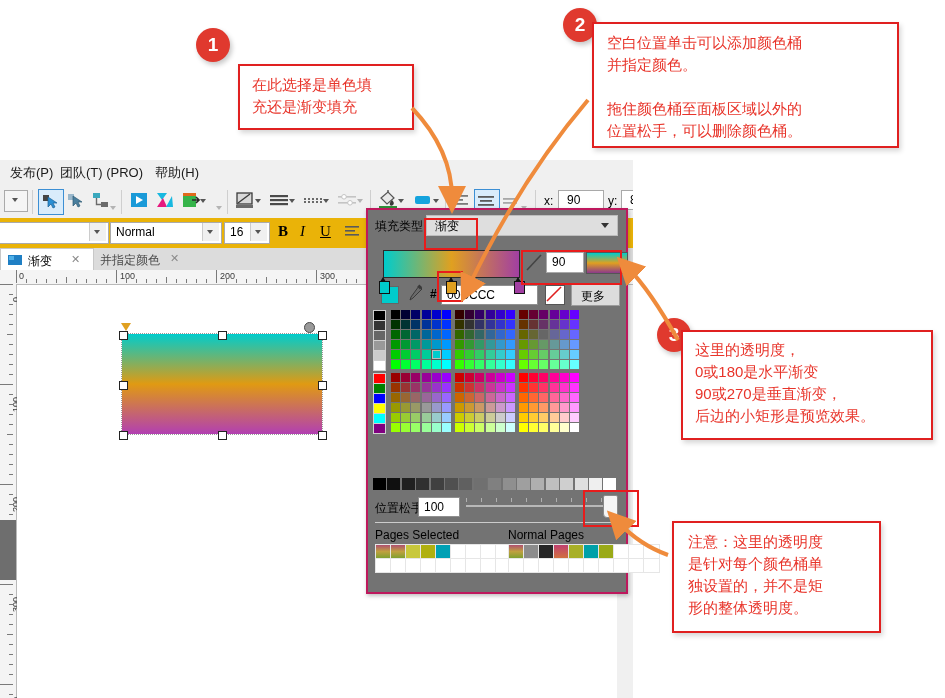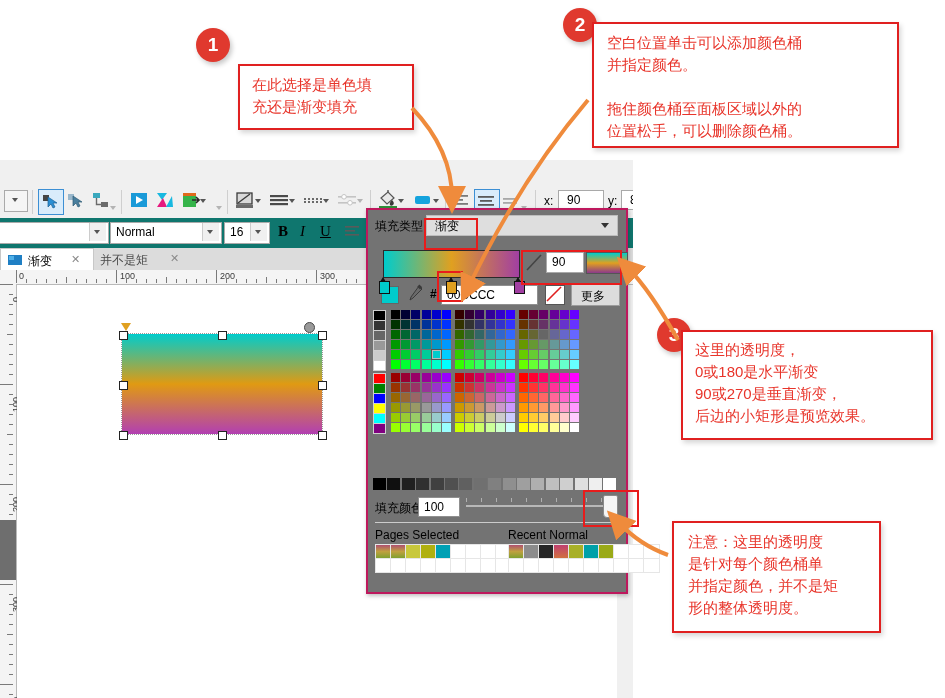--- a/index.html
+++ b/index.html
@@ -7,21 +7,21 @@
     width:945px;height:698px;position:relative;overflow:hidden;
     background:#ffffff;
     font-family:"Liberation Sans","DejaVu Sans",sans-serif;
     font-size:12px;color:#000;
   }
   
   #app-window{position:absolute;left:0;top:160px;width:633px;height:538px;background:#f0f0f0;overflow:hidden;}
   #menu-bar{position:absolute;left:0;top:0;width:633px;height:26px;background:#f0f0f0;}
   #menu-bar .mi{position:absolute;top:4px;font-size:13px;color:#1a1a1a;white-space:nowrap;}
   #toolbar-1{position:absolute;left:0;top:26px;width:633px;height:32px;background:#f0f0f0;border-bottom:1px solid #e3e3e3;}
-  #toolbar-2{position:absolute;left:0;top:58px;width:633px;height:30px;background:#0f766e;border-bottom:1px solid #d6d6d6;}
+  #toolbar-2{position:absolute;left:0;top:58px;width:633px;height:30px;background:#eab308;border-bottom:1px solid #d6d6d6;}
   .tb-sep{position:absolute;top:4px;width:1px;height:24px;background:#cfcfcf;}
   .tb-btn{position:absolute;top:3px;width:24px;height:24px;}
   .tb-btn.sel{border:1px solid #3c8fd4;background:#d9ecfb;}
   .caret{position:absolute;top:12px;width:0;height:0;border-left:3.5px solid transparent;border-right:3.5px solid transparent;border-top:4px solid #555;}
   .dim-caret{border-top-color:#b4b4b4;}
   .combo{position:absolute;background:#fff;border:1px solid #aaa;height:20px;}
   .combo .cb-txt{position:absolute;left:5px;top:2px;font-size:12px;}
   .combo .cb-arrow{position:absolute;right:2px;top:0;width:16px;height:18px;background:#f0f0f0;border-left:1px solid #ccc;}
   .xy-lab{position:absolute;font-size:12px;top:8px;}
   .xy-box{position:absolute;top:4px;height:18px;background:#fff;border:1px solid #a9a9a9;}
@@ -100,20 +100,25 @@
   .badge{position:absolute;width:34px;height:34px;border-radius:50%;background:#e0392e;color:#fff;
     font-size:19px;font-weight:bold;text-align:center;line-height:34px;box-shadow:2px 3px 5px rgba(0,0,0,.22);}
   .hl-box{position:absolute;border:2px solid #e81c1c;}
   svg.arrows{position:absolute;left:0;top:0;width:945px;height:698px;pointer-events:none;}
 </style>
 </head>
 <body>
 
 <div id="app-window">
 
+  <div id="menu-bar">
+    <div class="mi" style="left:10px">发布(P)</div>
+    <div class="mi" style="left:60px">团队(T) (PRO)</div>
+    <div class="mi" style="left:155px">帮助(H)</div>
+  </div>
 
   <div id="toolbar-1">
 
     <div class="combo" style="left:4px;top:4px;width:22px;height:20px;background:#f5f5f5;">
       <div class="caret" style="left:7px;top:7px"></div>
     </div>
 
     <div class="tb-sep" style="left:32px"></div>
 
     <div class="tb-btn sel" style="left:38px">
@@ -303,21 +308,21 @@
   <div id="tab-strip">
     <div class="doc-tab active" style="left:0px;width:92px;">
       <svg style="position:absolute;left:6px;top:4px" width="16" height="14" viewBox="0 0 16 14">
           <rect x="1" y="2" width="14" height="10" fill="#1f7fc4"></rect>
           <rect x="2" y="3" width="5" height="4" fill="#4fb0e8"></rect>
         </svg>
       <div class="lbl" style="left:27px;">渐变</div>
       <div class="x" style="left:70px">✕</div>
     </div>
     <div class="doc-tab" style="left:92px;width:100px;">
-      <div class="lbl" style="left:8px;color:#4a4a4a">并不是矩</div>
+      <div class="lbl" style="left:8px;color:#4a4a4a">并指定颜色</div>
       <div class="x" style="left:78px">✕</div>
     </div>
   </div>
 
   <div id="ruler-corner"></div>
   <div id="ruler-h">
     <div class="rlabel" style="left:3px;top:1px">0</div>
     <div class="rlabel" style="left:104px;top:1px">100</div>
     <div class="rlabel" style="left:204px;top:1px">200</div>
     <div class="rlabel" style="left:304px;top:1px">300</div>
@@ -742,21 +747,21 @@
       <div style="position: absolute; left: 144px; top: 0px; width: 13px; height: 12px; background: rgb(159, 159, 159);"></div>
       <div style="position: absolute; left: 158.4px; top: 0px; width: 13px; height: 12px; background: rgb(175, 175, 175);"></div>
       <div style="position: absolute; left: 172.8px; top: 0px; width: 13px; height: 12px; background: rgb(191, 191, 191);"></div>
       <div style="position: absolute; left: 187.2px; top: 0px; width: 13px; height: 12px; background: rgb(207, 207, 207);"></div>
       <div style="position: absolute; left: 201.6px; top: 0px; width: 13px; height: 12px; background: rgb(223, 223, 223);"></div>
       <div style="position: absolute; left: 216px; top: 0px; width: 13px; height: 12px; background: rgb(239, 239, 239);"></div>
       <div style="position: absolute; left: 230.4px; top: 0px; width: 13px; height: 12px; background: rgb(255, 255, 255);"></div>
     </div>
 
   <div id="opacity-row">
-    <div id="op-label">填充颜色</div>
+    <div id="op-label">位置松手</div>
     <div id="op-input">
       <span>100</span>
     </div>
     <div id="op-slider"></div>
     <div id="op-ticks">
         <div class="op-tick" style="left: 98px;"></div>
         <div class="op-tick" style="left: 113px;"></div>
         <div class="op-tick" style="left: 128px;"></div>
         <div class="op-tick" style="left: 143px;"></div>
         <div class="op-tick" style="left: 158px;"></div>
@@ -765,21 +770,21 @@
         <div class="op-tick" style="left: 203px;"></div>
         <div class="op-tick" style="left: 218px;"></div>
         <div class="op-tick" style="left: 233px;"></div>
         <div class="op-tick" style="left: 248px;"></div>
       </div>
     <div id="op-thumb"></div>
   </div>
 
   <div id="recent-divider"></div>
   <div class="recent-title" style="left:7px">Pages Selected</div>
-  <div class="recent-title" style="left:140px">Recent Normal</div>
+  <div class="recent-title" style="left:140px">Normal Pages</div>
   <div id="recent-selected" style="position: absolute; left: 7px; top: 334px;">
       <div class="rec-cell" style="position: absolute; left: 0px; top: 0px; background: linear-gradient(rgb(176, 80, 112), rgb(192, 160, 64), rgb(128, 160, 48));"></div>
       <div class="rec-cell" style="position: absolute; left: 15px; top: 0px; background: linear-gradient(rgb(176, 80, 112), rgb(192, 160, 64), rgb(128, 160, 48));"></div>
       <div class="rec-cell" style="position: absolute; left: 30px; top: 0px; background: rgb(200, 200, 60);"></div>
       <div class="rec-cell" style="position: absolute; left: 45px; top: 0px; background: rgb(176, 176, 16);"></div>
       <div class="rec-cell" style="position: absolute; left: 60px; top: 0px; background: rgb(0, 160, 180);"></div>
       <div class="rec-cell" style="position: absolute; left: 75px; top: 0px; background: rgb(255, 255, 255);"></div>
       <div class="rec-cell" style="position: absolute; left: 90px; top: 0px; background: rgb(255, 255, 255);"></div>
       <div class="rec-cell" style="position: absolute; left: 105px; top: 0px; background: rgb(255, 255, 255);"></div>
       <div class="rec-cell" style="position: absolute; left: 120px; top: 0px; background: rgb(255, 255, 255);"></div>
@@ -855,21 +860,21 @@
 <div class="callout" style="left:681px;top:330px;width:248px;height:106px;">
   <div class="txt" style="left:12px;top:7px;">这里的透明度，
 0或180是水平渐变
 90或270是垂直渐变，
 后边的小矩形是预览效果。</div>
 </div>
 
 <div class="callout" style="left:672px;top:521px;width:205px;height:108px;">
   <div class="txt" style="left:14px;top:8px;">注意：这里的透明度
 是针对每个颜色桶单
-并指定颜色，并不是矩
+独设置的，并不是矩
 形的整体透明度。</div>
 </div>
 
 <svg class="arrows">
   <defs>
     <marker id="ah" markerWidth="7" markerHeight="7" refX="3" refY="3.5" orient="auto">
       <path d="M0,0 L7,3.5 L0,7 Z" fill="#ef8b3c"></path>
     </marker>
   </defs>
 

